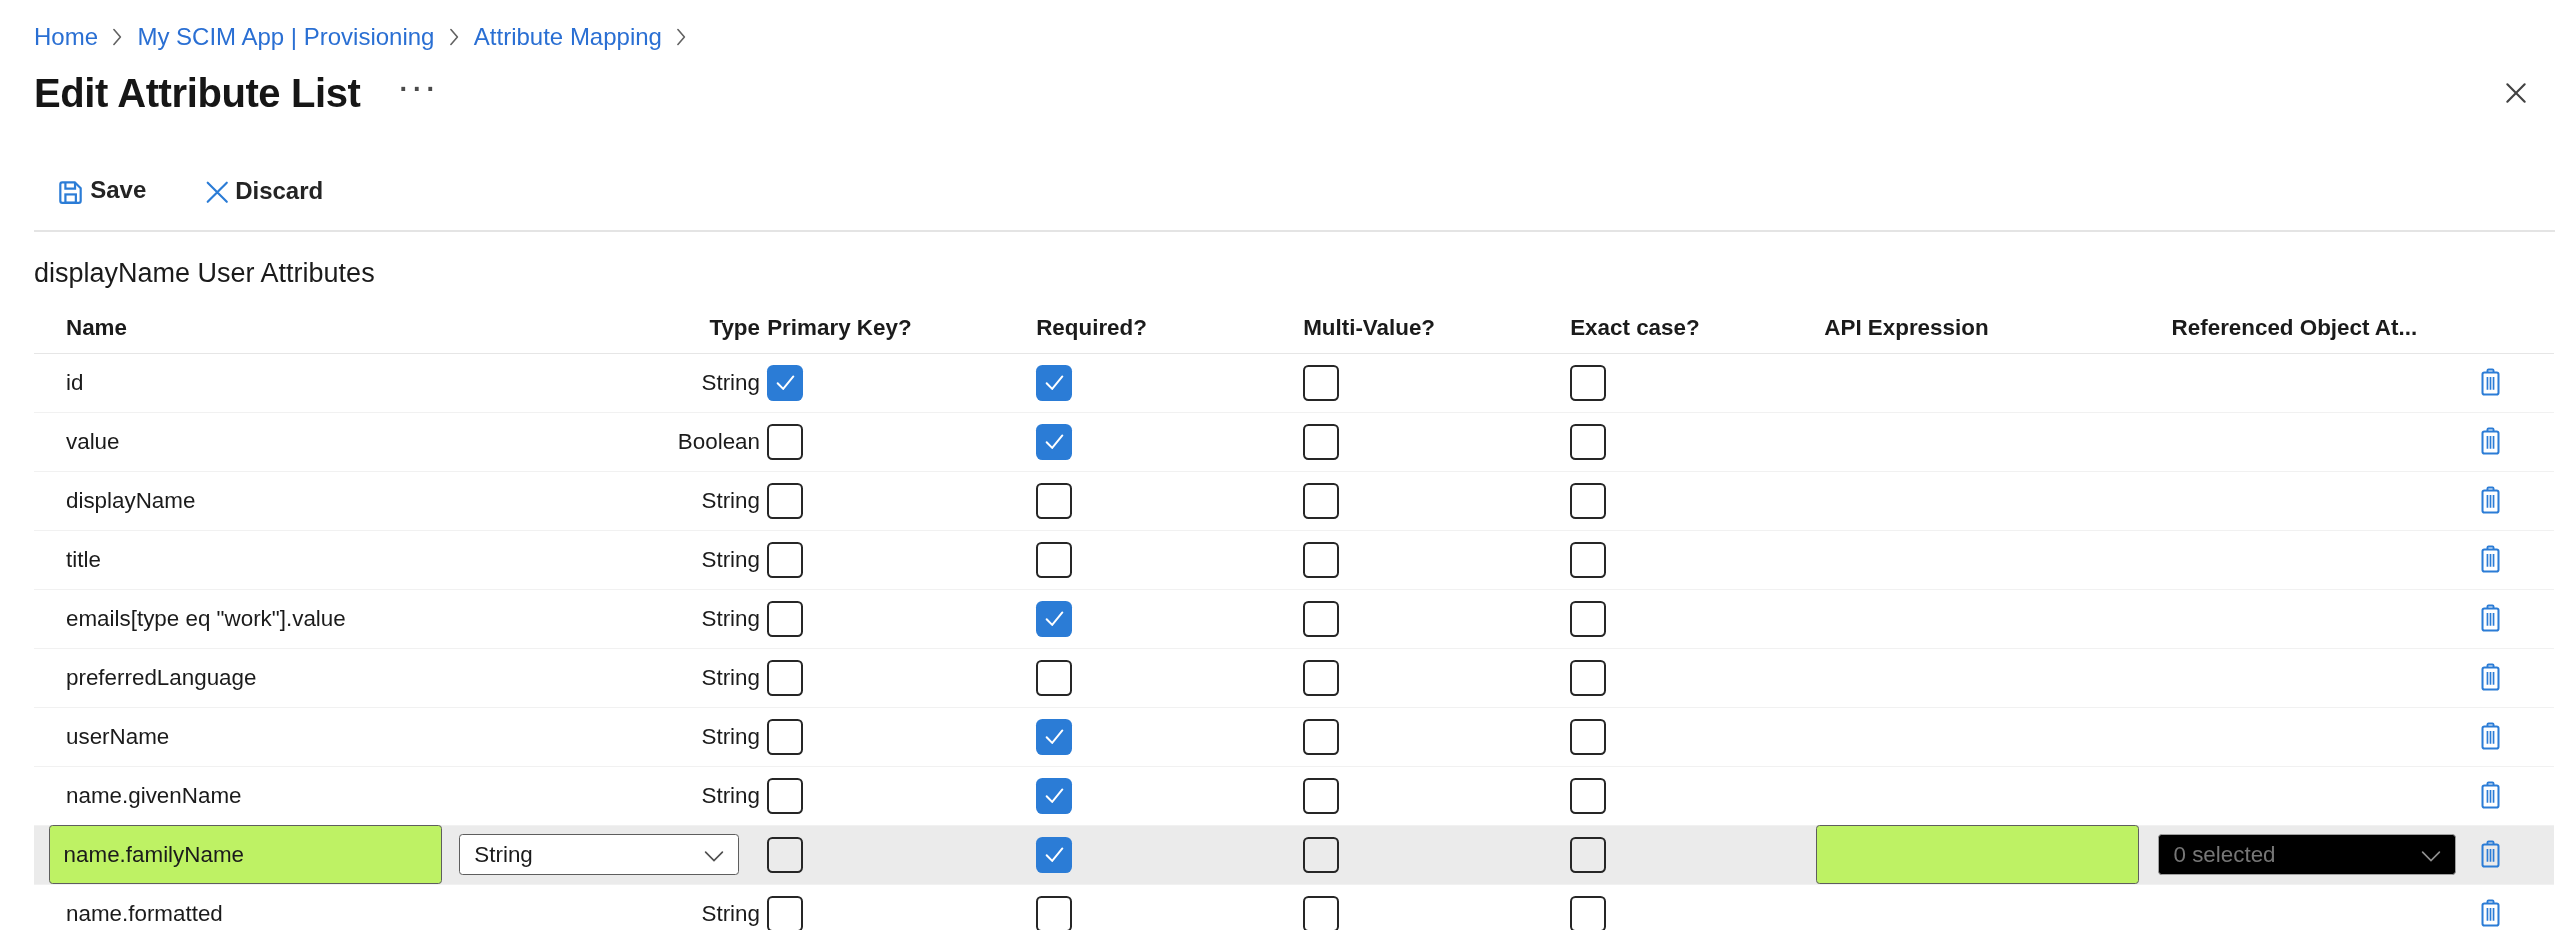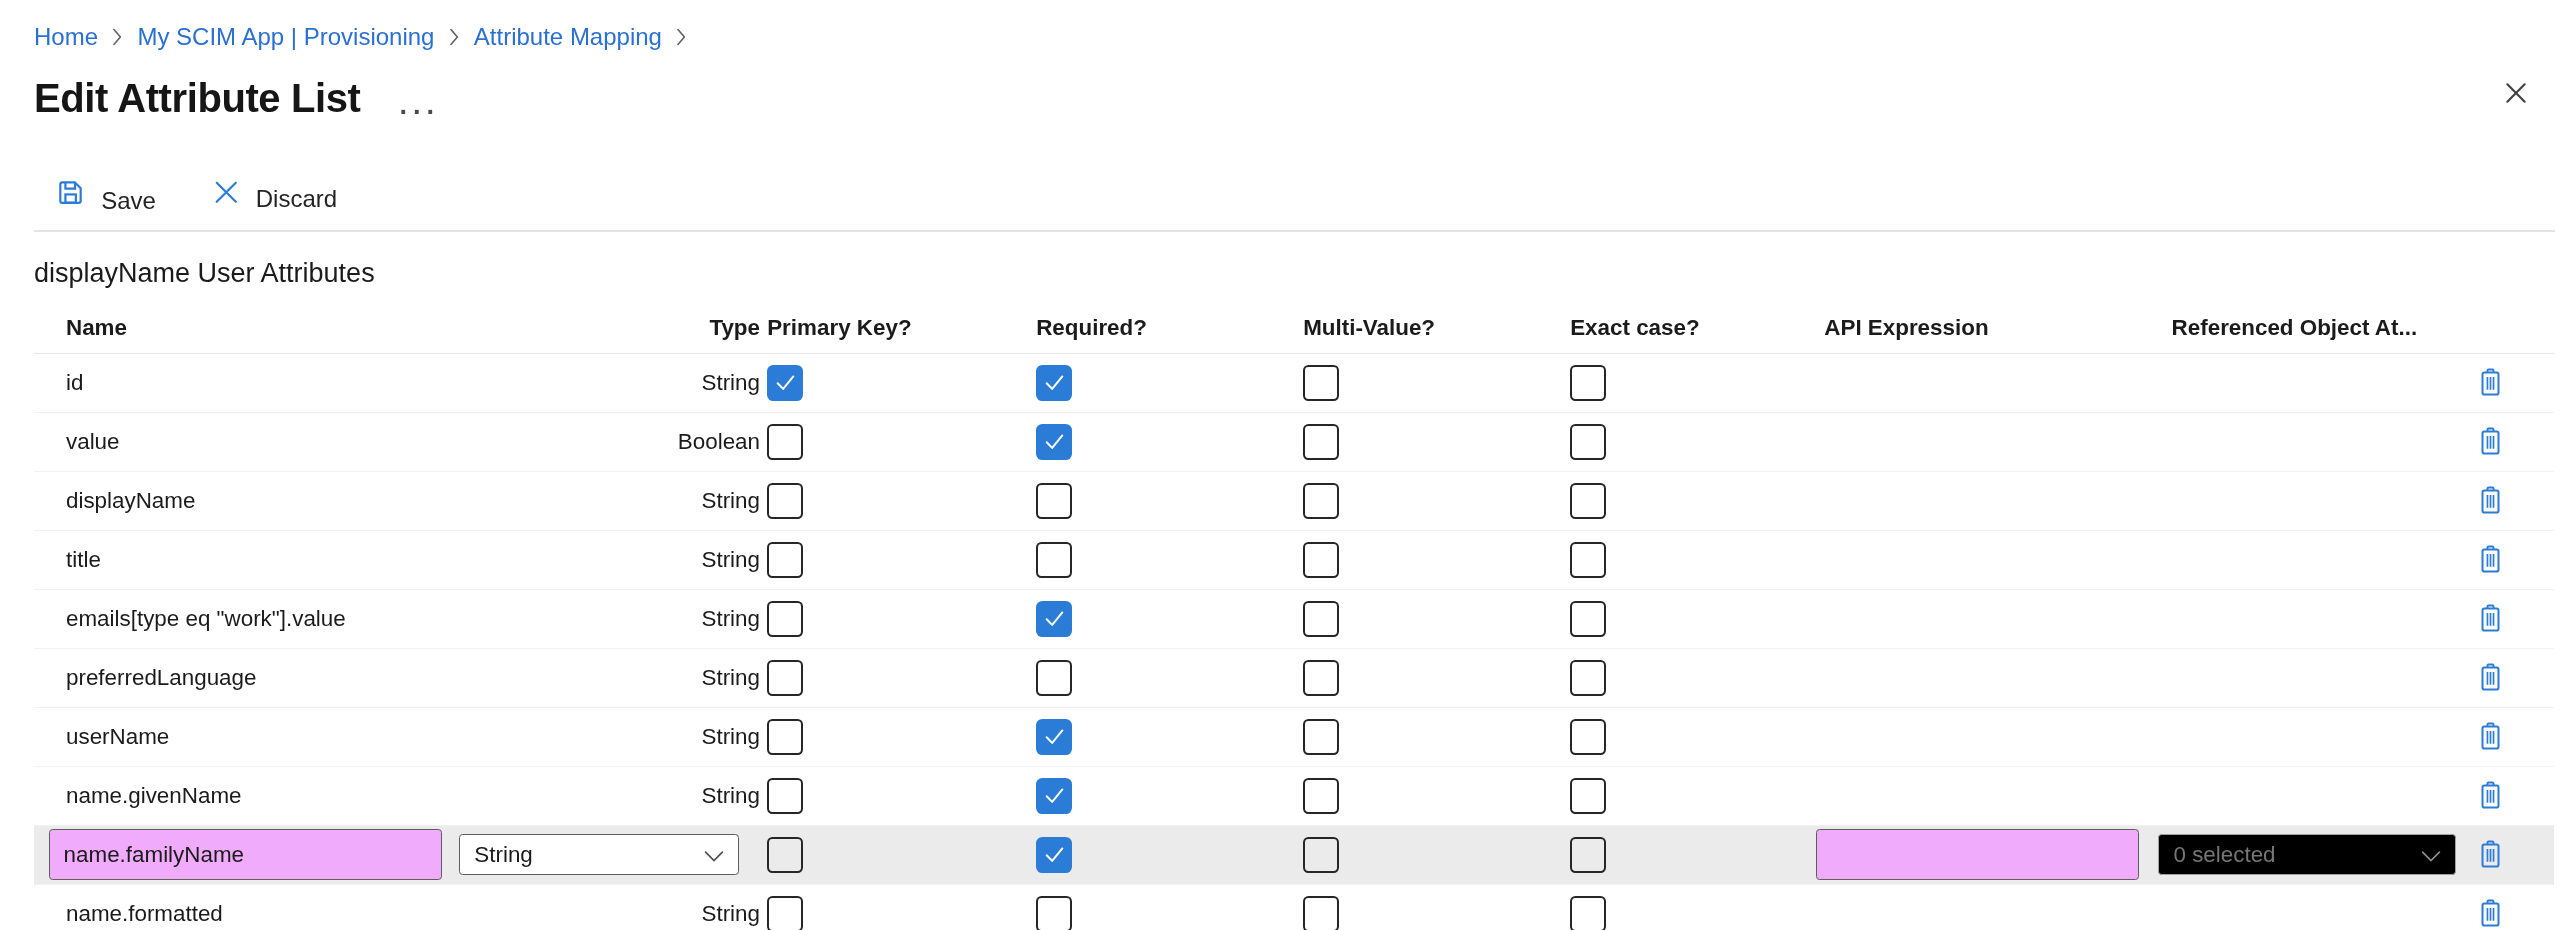--- a/index.html
+++ b/index.html
@@ -16,42 +16,42 @@
   .breadcrumb {
     display: flex; align-items: center;
     padding: 21.5px 0 0 34px;
     font-size: 24px; line-height: 29px;
     height: 29px;
   }
   .bc-link { color: #2a6fd3; text-decoration: none; cursor: pointer; }
   .bc-sep { display: inline-flex; margin: 1.8px 14.3px 0 14.3px; }
 
   
-  .title-row { display: flex; align-items: flex-end; margin: 20px 0 0 34px; height: 50px; }
+  .title-row { display: flex; align-items: flex-start; margin: 20px 0 0 34px; height: 50px; }
   .page-title { font-size: 40px; font-weight: 700; letter-spacing: -0.4px; margin: 0; color: #161616; }
   .overflow-btn {
     background: none; border: none; cursor: pointer;
     font-size: 27px; font-weight: 700; color: #4a4a4a;
     letter-spacing: 4.5px; margin: 9px 0 0 39px; padding: 0;
     line-height: 18px;
   }
   .close-btn {
     position: absolute; top: 75px; right: 41px;
     width: 38px; height: 38px;
     background: none; border: none; cursor: pointer; padding: 0;
     display: flex; align-items: center; justify-content: center;
   }
 
   
   .toolbar { display: flex; align-items: center; margin: 54px 0 0 47px; height: 41px; }
   .tb-btn {
-    display: flex; align-items: flex-end; gap: 14px;
+    display: flex; align-items: flex-start; gap: 3px;
     background: none; border: none; cursor: pointer;
     font-family: "Liberation Sans", sans-serif;
-    font-size: 24px; color: #242424; padding: 0 7.2px;
+    font-size: 24px; color: #242424; padding: 0 7.2px; font-weight: bold;
   }
   .tb-btn + .tb-btn { margin-left: 41px; }
   .divider { height: 1.8px; background: #e4e4e4; margin: 14.3px 21.5px 0 34px; }
 
   
   .section-heading {
     margin: 25px 0 0 34px;
     font-size: 27px; font-weight: 400; color: #1b1b1b;
     line-height: 32px;
   }
@@ -84,23 +84,23 @@
   .cb {
     width: 36px; height: 36px; box-sizing: border-box;
     border: 2.2px solid #262626; border-radius: 5.4px;
     background: transparent; cursor: pointer; padding: 0;
     display: flex; align-items: center; justify-content: center;
   }
   .cb.checked { border: none; background: #2b7cd6; border-radius: 6.3px; }
 
   
   .txt-input {
-    height: 51px; box-sizing: border-box;
+    height: 59px; box-sizing: border-box;
     border: 1.8px solid #5e5e5e; border-radius: 3.6px;
-    background: #f0abfc; font-family: "Liberation Sans", sans-serif;
+    background: #bef264; font-family: "Liberation Sans", sans-serif;
     font-size: 22.4px; color: #1b1b1b; padding: 0 13.4px;
     outline: none;
   }
   .name-input { width: 393px; }
   .api-input { width: 323px; }
   .dd {
     height: 41px; box-sizing: border-box;
     border: 1.8px solid #5e5e5e; border-radius: 3.6px;
     background: #ffffff; cursor: pointer;
     display: flex; align-items: center; justify-content: space-between;

